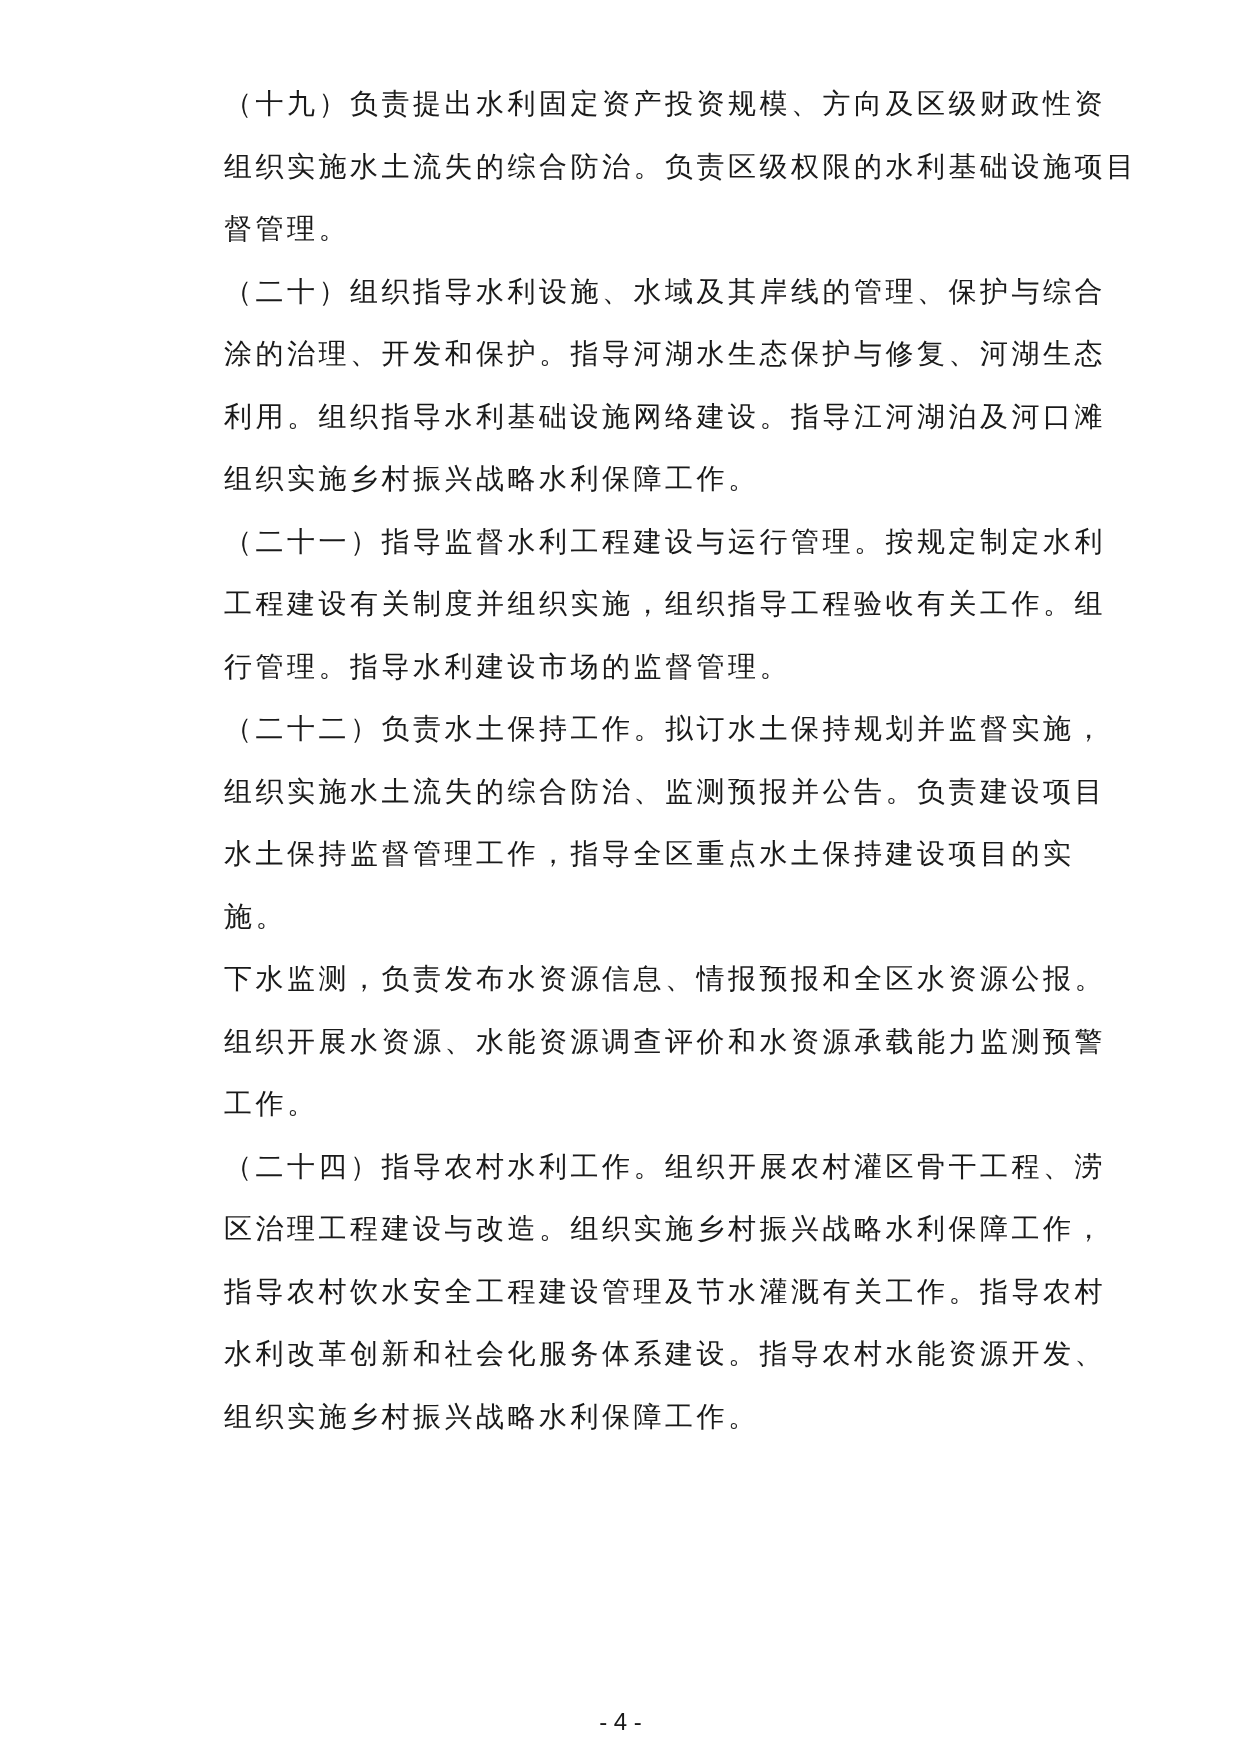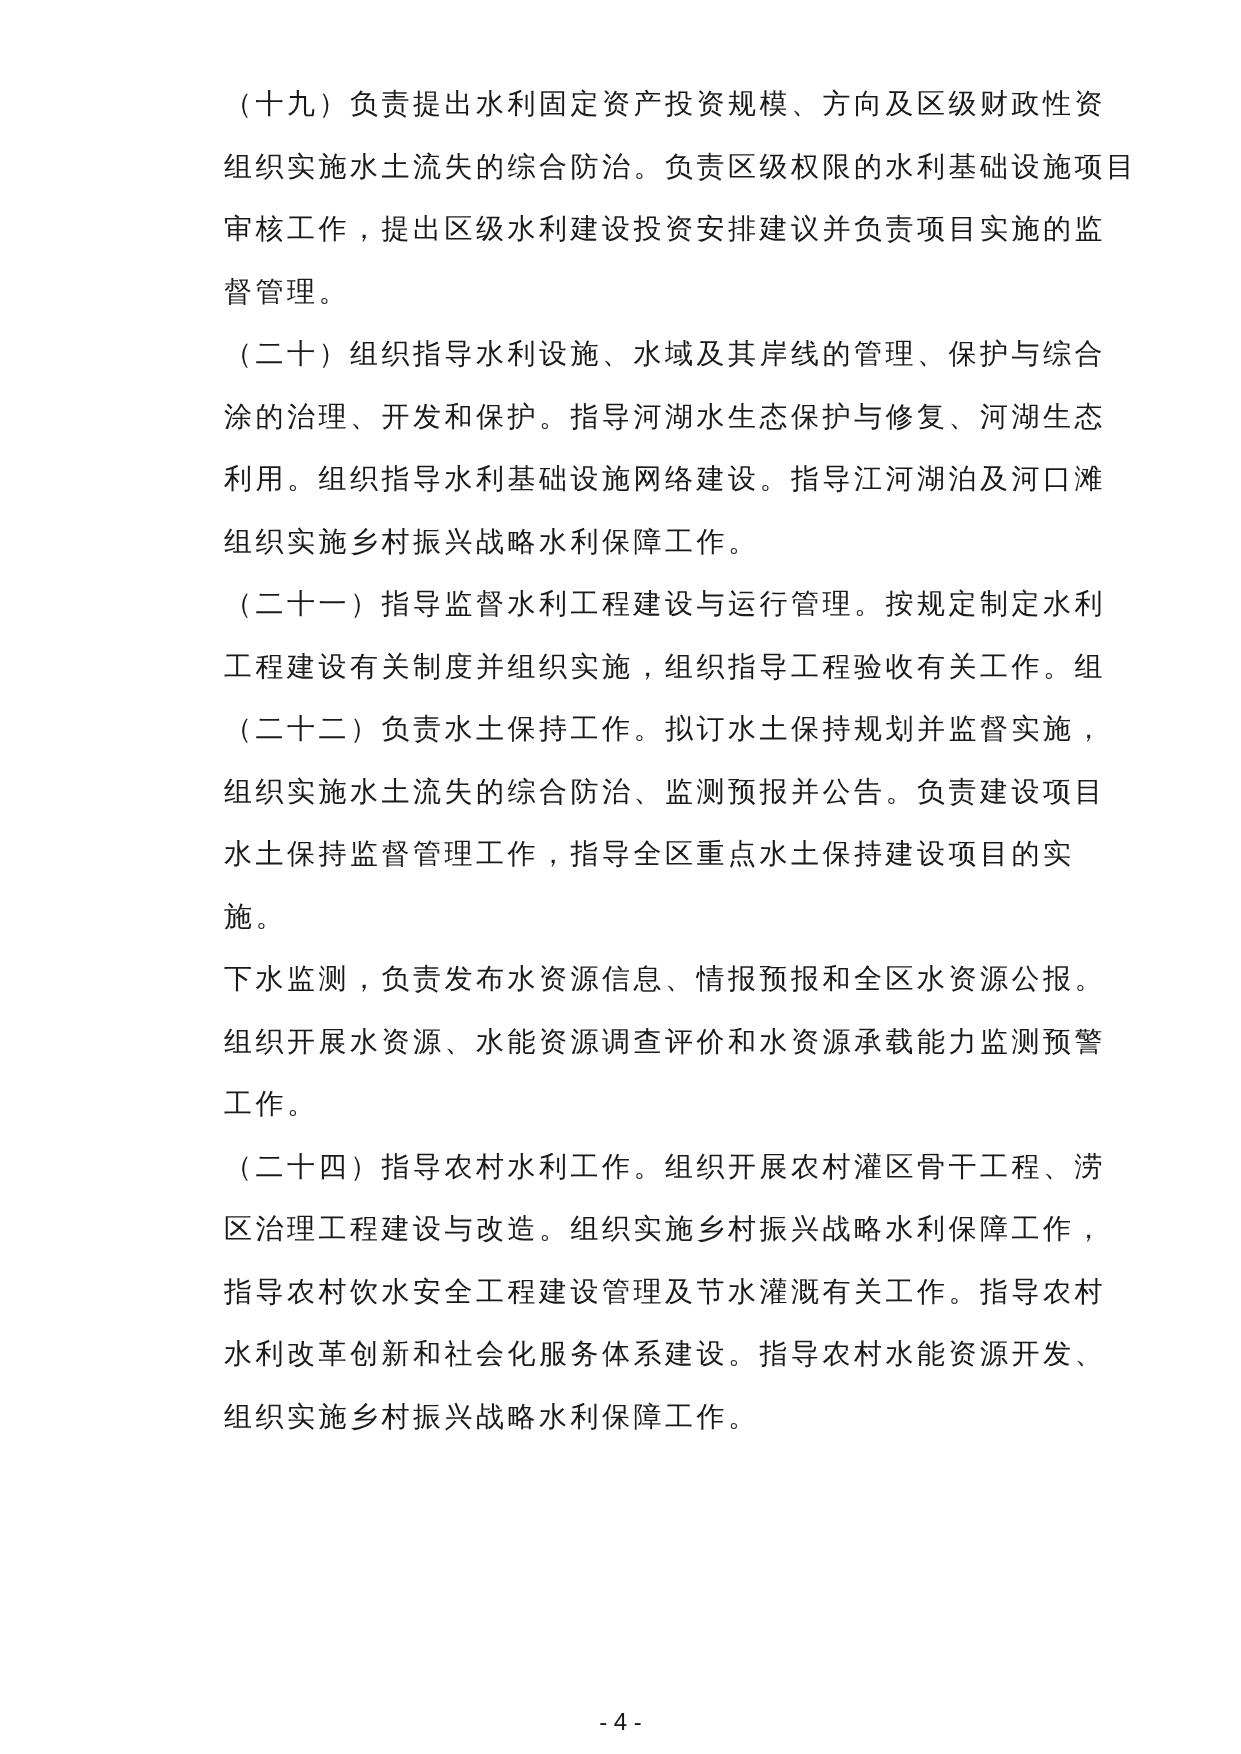--- a/index.html
+++ b/index.html
@@ -53,34 +53,34 @@
   </style>
 </head>
 <body>
 
 <div class="page">
   <div class="body-text">
 
     <div>
       <span class="line">（十九）负责提出水利固定资产投资规模、方向及区级财政性资</span>
       <span class="line">组织实施水土流失的综合防治。负责区级权限的水利基础设施项目</span>
-      <span class="line">审核工作，提出区级水利建设投资安排建议并负责项目实施的监</span>
       <span class="line">督管理。</span>
     </div>
 
     <div>
       <span class="line">（二十）组织指导水利设施、水域及其岸线的管理、保护与综合</span>
       <span class="line">涂的治理、开发和保护。指导河湖水生态保护与修复、河湖生态</span>
       <span class="line">利用。组织指导水利基础设施网络建设。指导江河湖泊及河口滩</span>
       <span class="line">组织实施乡村振兴战略水利保障工作。</span>
     </div>
 
     <div>
       <span class="line">（二十一）指导监督水利工程建设与运行管理。按规定制定水利</span>
       <span class="line">工程建设有关制度并组织实施，组织指导工程验收有关工作。组</span>
+      <span class="line">行管理。指导水利建设市场的监督管理。</span>
     </div>
 
     <div>
       <span class="line">（二十二）负责水土保持工作。拟订水土保持规划并监督实施，</span>
       <span class="line">组织实施水土流失的综合防治、监测预报并公告。负责建设项目</span>
       <span class="line">水土保持监督管理工作，指导全区重点水土保持建设项目的实</span>
       <span class="line">施。</span>
     </div>
 
     <div>

